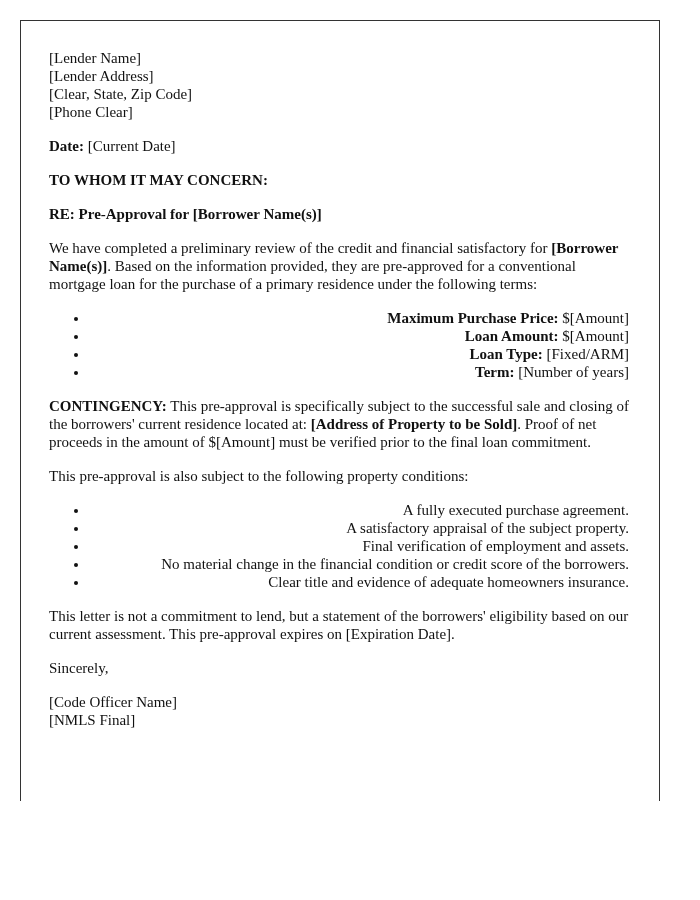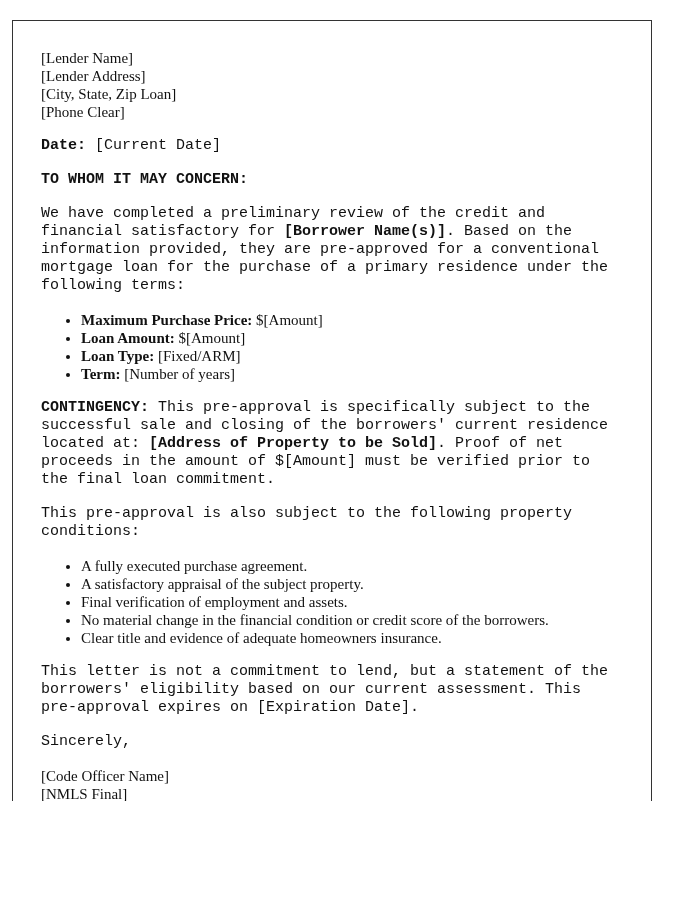--- a/index.html
+++ b/index.html
@@ -1,44 +1,45 @@
 <!DOCTYPE html>
 <html><head>
 <meta charset="utf-8">
 <style>
   html, body { margin: 0; padding: 0; background: #ffffff; }
   body { width: 700px; height: 900px; position: relative; overflow: hidden;
          font-family: "Liberation Serif", "DejaVu Serif", serif; color: #111; }
-  .page { position: absolute; left: 12px; top: 20px; width: 640px; height: 781px;
+  .page { position: absolute; left: 20px; top: 20px; width: 640px; height: 781px;
           border-top: 1px solid #333; border-left: 1px solid #333; border-right: 1px solid #333;
           box-sizing: border-box; overflow: hidden; }
   .content { position: absolute; left: 28px; top: 28px; width: 580px;
              font-size: 15px; line-height: 18px; }
-  p { margin: 0 0 16px 0; font-family: Liberation Mono, monospace; }
+  p { margin: 0 0 16px 0; }
   .addr div, .sig div { margin: 0; }
   b { font-weight: bold; }
-  ul { margin: 0 0 16px 0; padding-left: 40px; }
+  ul { margin: 0 0 16px 0; padding-left: 40px; text-align: right; }
   li { margin: 0; }
 </style>
 </head>
 <body>
 
 <div class="page">
   <div class="content">
     <div class="addr" style="margin-bottom:16px;">
       <div>[Lender Name]</div>
       <div>[Lender Address]</div>
-      <div>[City, State, Zip Loan]</div>
+      <div>[Clear, State, Zip Code]</div>
       <div>[Phone Clear]</div>
     </div>
 
     <p><b>Date:</b><span> [Current Date]</span></p>
 
     <p><b>TO WHOM IT MAY CONCERN:</b></p>
 
+    <p><b>RE: Pre-Approval for [Borrower Name(s)]</b></p>
 
     <p><span>We have completed a preliminary review of the credit and financial satisfactory for </span><b>[Borrower Name(s)]</b><span>. Based on the information provided, they are pre-approved for a conventional mortgage loan for the purchase of a primary residence under the following terms:</span></p>
 
     <ul>
       <li><b>Maximum Purchase Price:</b><span> $[Amount]</span></li>
       <li><b>Loan Amount:</b><span> $[Amount]</span></li>
       <li><b>Loan Type:</b><span> [Fixed/ARM]</span></li>
       <li><b>Term:</b><span> [Number of years]</span></li>
     </ul>
 

